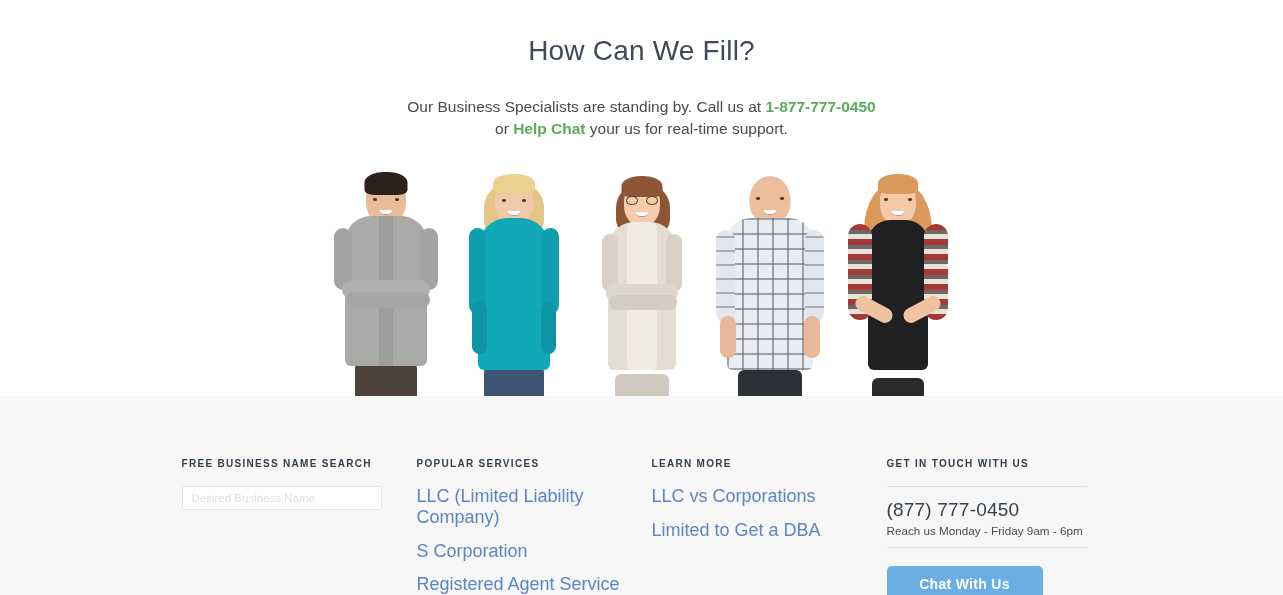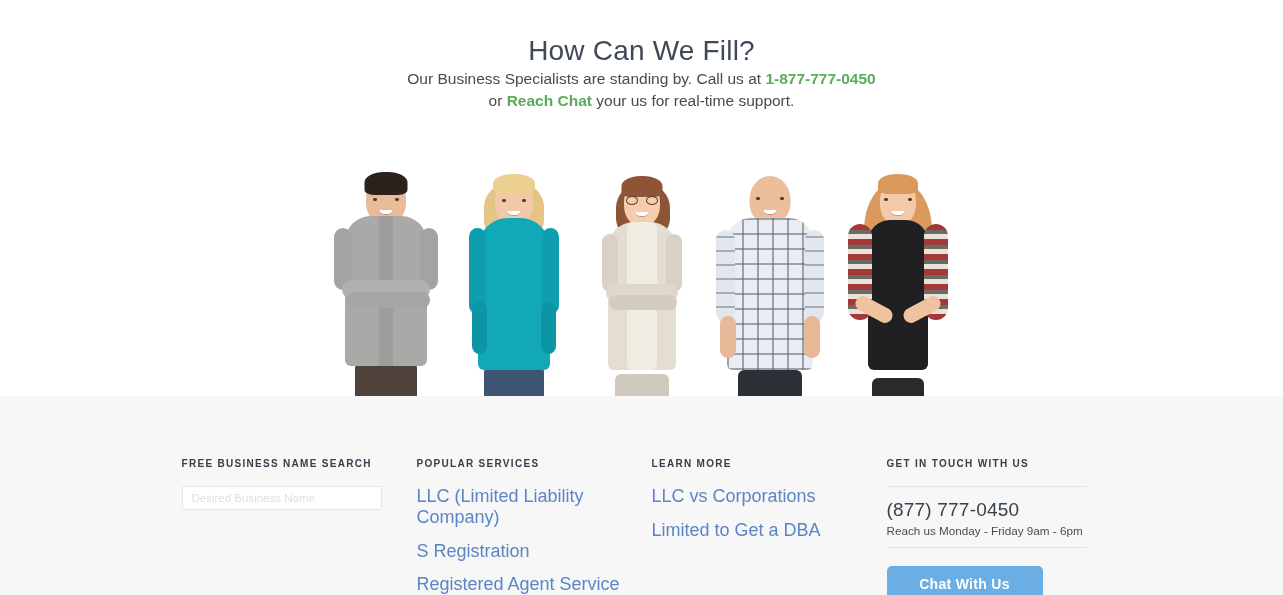--- a/index.html
+++ b/index.html
@@ -21,21 +21,21 @@
     color: #3f4a56;
     letter-spacing: 0.2px;
     padding-top: 34px;
     line-height: 1.2;
   }
   .hero-sub {
     text-align: center;
     font-size: 15.5px;
     color: #4a4a4a;
     line-height: 1.45;
-    margin-top: 0;
+    margin-top: 28px;
   }
   .accent { color: #5aab5a; font-weight: bold; }
   .accent-link { color: #5aab5a; font-weight: bold; text-decoration: none; cursor: pointer; }
 
   
   .people-wrap {
     position: absolute;
     left: 0; right: 0;
     top: 152px;
     height: 244px;
@@ -193,21 +193,21 @@
 <body>
 
 <div class="page">
 
   <section class="hero">
 
     <h1 class="hero-title">How Can We Fill?</h1>
 
     <p class="hero-sub">
       <span>Our Business Specialists are standing by. Call us at </span><span class="accent">1-877-777-0450</span><br>
-      <span>or </span><span class="accent-link">Reach Chat</span><span> your us for real-time support.</span>
+      <span>or </span><span class="accent-link">Help Chat</span><span> your us for real-time support.</span>
     </p>
 
     <div class="people-wrap">
 
       <div class="person">
         <div class="p-legs" style="bottom:0;width:62px;height:34px;background:#4e423a;"></div>
         <div class="p-neck" style="top:54px;width:22px;height:18px;background:#e4b394;"></div>
         <div class="p-torso" style="top:64px;width:82px;height:150px;background:#a9a9a7;border-radius:26px 26px 6px 6px;"></div>
         <div class="p-torso" style="top:64px;width:14px;height:150px;background:#9d9d9b;border-radius:0;"></div>
         <div class="p-arm" style="top:76px;left:12px;width:18px;height:62px;background:#a3a3a1;"></div>
@@ -303,21 +303,21 @@
       <div class="col col-1">
         <div class="col-head">FREE BUSINESS NAME SEARCH</div>
         <input class="field" type="text" placeholder="Desired Business Name" style="">
 
       </div>
 
       <div class="col col-2">
         <div class="col-head">POPULAR SERVICES</div>
         <ul class="link-list">
           <li><a class="flink">LLC (Limited Liability Company)</a></li>
-          <li><a class="flink">S Registration</a></li>
+          <li><a class="flink">S Corporation</a></li>
           <li><a class="flink">Registered Agent Service</a></li>
           <li><a class="flink">DBA Registration</a></li>
 
         </ul>
       </div>
 
       <div class="col col-3">
         <div class="col-head">LEARN MORE</div>
         <ul class="link-list">
           <li><a class="flink">LLC vs Corporations</a></li>

